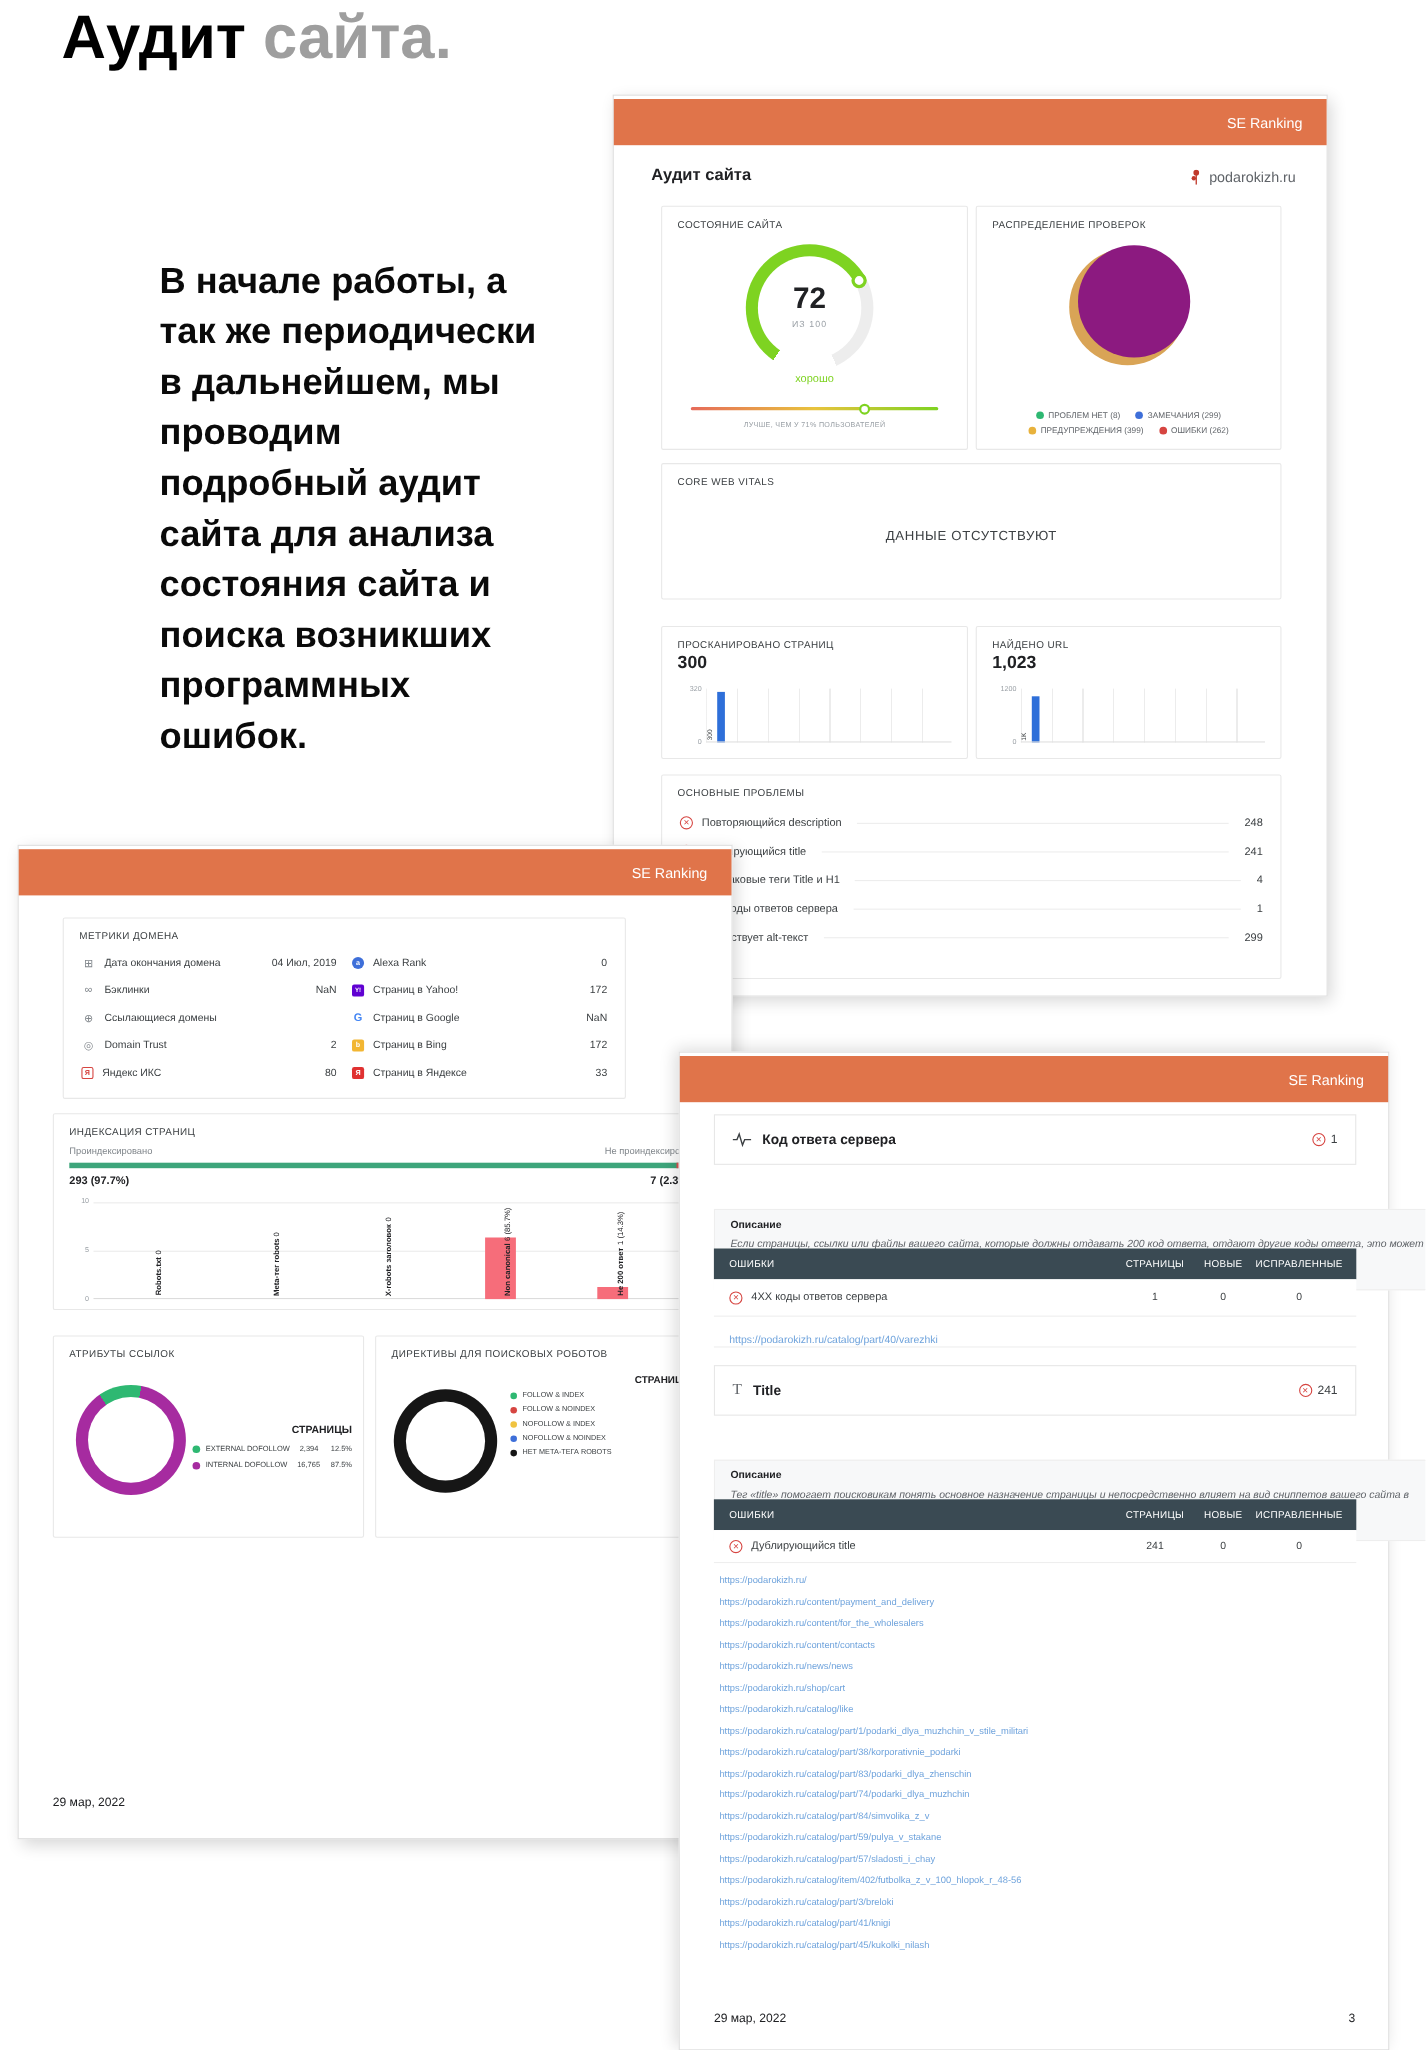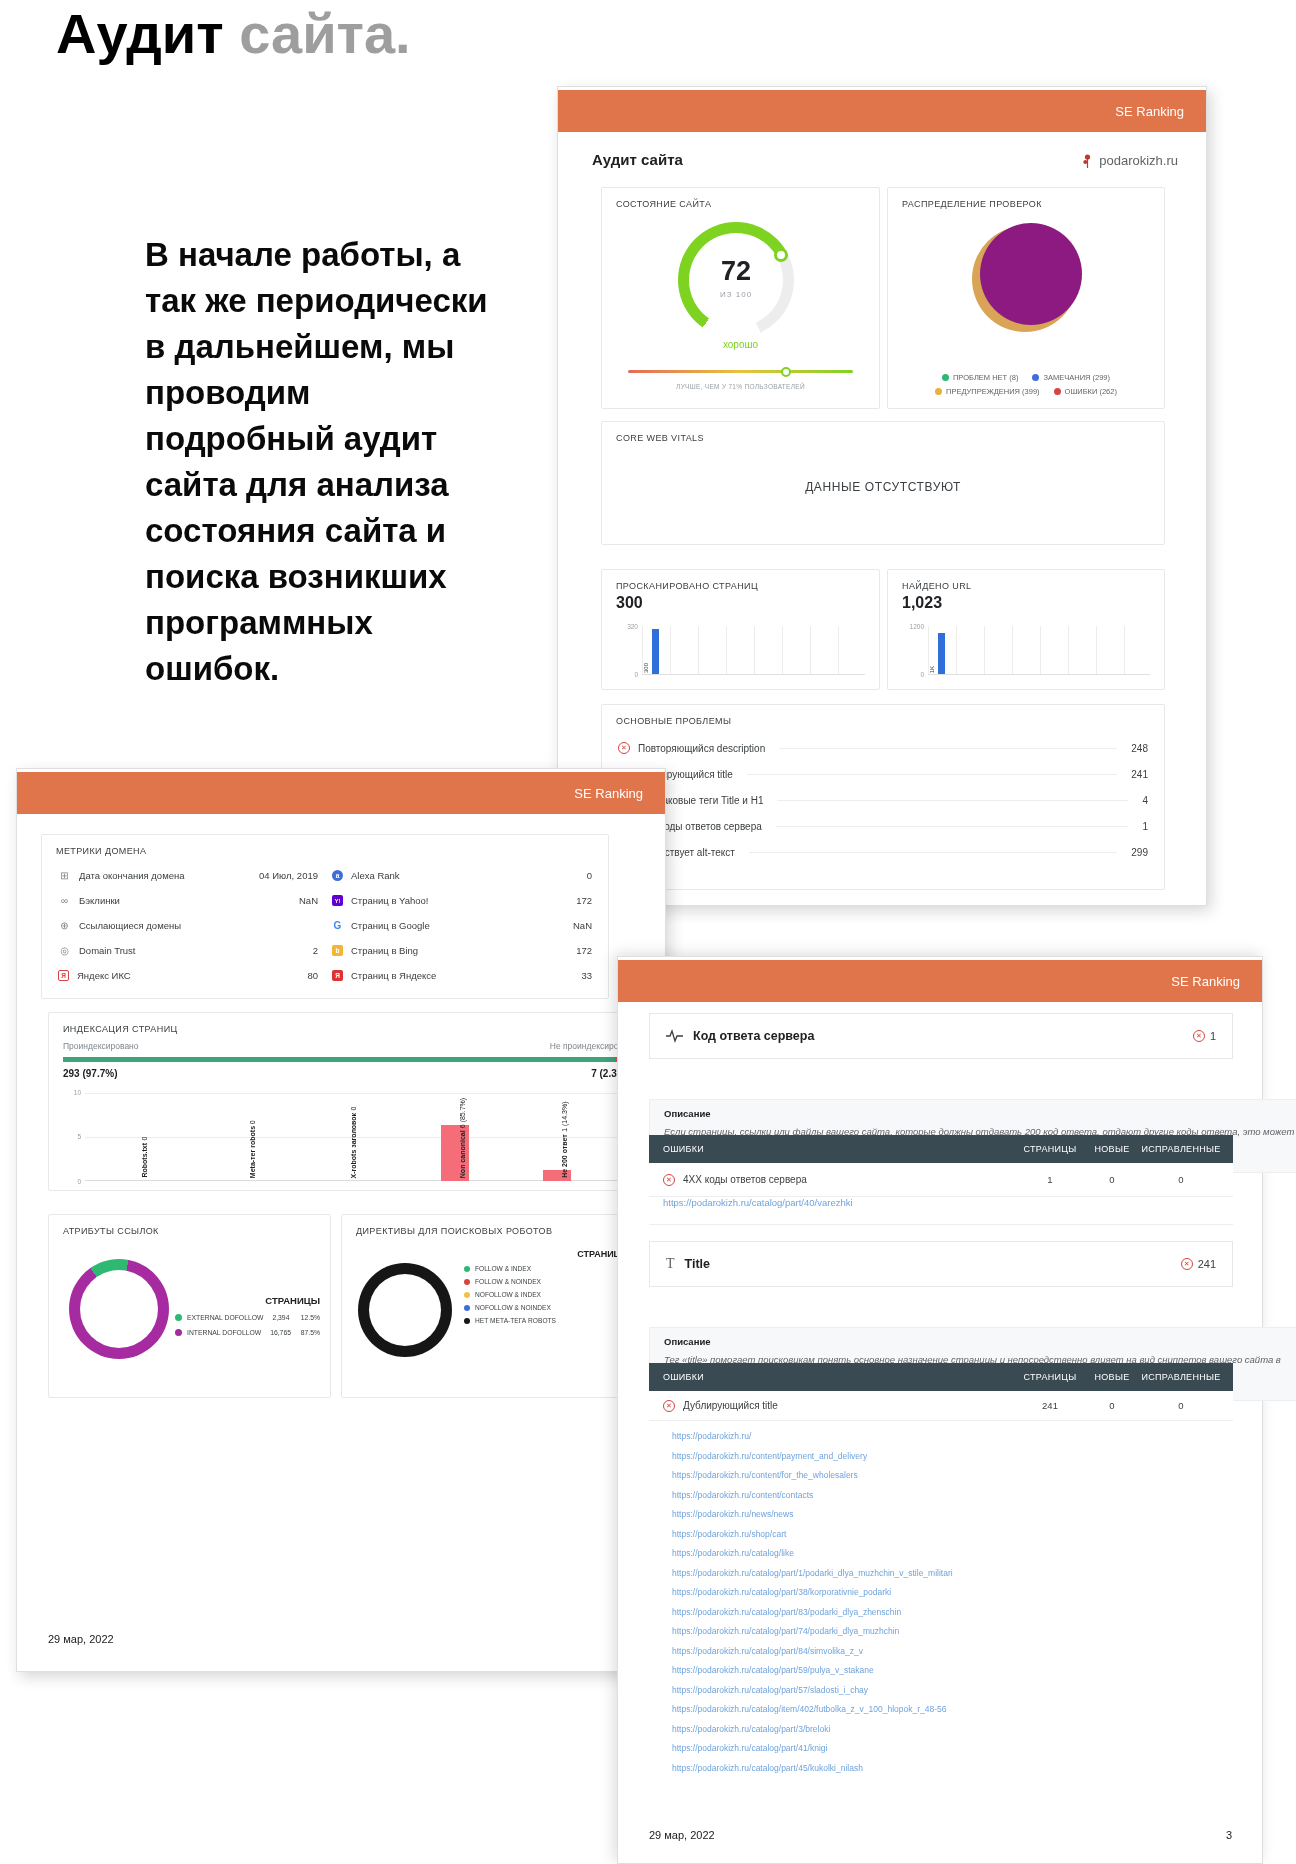--- a/index.html
+++ b/index.html
@@ -55,21 +55,21 @@
   .ymin{position:absolute;left:-30px;bottom:-3px;width:26px;text-align:right;font-size:6.5px;color:#9aa0a6;}
   .mbar{position:absolute;left:10px;bottom:0;width:7px;background:#2e6fd9;}
   .mbar-label{position:absolute;left:1px;bottom:2px;font-size:6px;color:#3c4043;writing-mode:vertical-rl;transform:rotate(180deg);}
   .prow{position:absolute;left:16px;right:16px;height:26px;display:flex;align-items:center;gap:8px;}
   .err-ic{display:inline-flex;align-items:center;justify-content:center;width:12px;height:12px;border:1px solid #d64541;
           color:#d64541;border-radius:50%;font-size:7px;flex:0 0 auto;box-sizing:border-box;}
   .pname{font-size:10px;color:#3c4043;}
   .leader{flex:1;border-bottom:1px solid #ededed;height:1px;margin:0 6px;}
   .pcount{font-size:10px;color:#3c4043;}
   
-  #card-metrics{left:24px;top:65px;width:568px;height:165px;}
+  #card-metrics{left:40px;top:65px;width:512px;height:165px;}
   .mtable{position:absolute;left:16px;right:16px;top:28px;bottom:10px;display:flex;gap:14px;}
   .mcol{flex:1;display:flex;flex-direction:column;}
   .mrow{flex:1;display:flex;align-items:center;gap:8px;}
   .mic{width:13px;text-align:center;font-size:10px;color:#80868b;flex:0 0 auto;}
   .bic{display:inline-flex;width:11px;height:11px;border-radius:2px;align-items:center;justify-content:center;
        font-size:6.5px;font-weight:700;color:#fff;flex:0 0 auto;box-sizing:border-box;}
   .round{border-radius:50%;}
   .outline{border:1px solid #d64541;color:#d64541;background:#fff;}
   .g-letter{color:#4285f4;background:none;font-size:10px;}
   .mlabel{font-size:9.5px;color:#3c4043;}
@@ -122,25 +122,25 @@
          align-items:center;font-size:9px;letter-spacing:.3px;}
   #dhead1{top:178px;} #dhead2{top:406px;}
   .dh-err{padding-left:14px;}
   .dh-col{position:absolute;text-align:center;}
   .col-pages{right:148px;width:70px;} .col-new{right:96px;width:50px;} .col-fixed{right:6px;width:92px;}
   .irow{position:absolute;left:31px;width:584px;border-bottom:1px solid #eee;display:flex;align-items:center;gap:8px;
         padding-left:14px;box-sizing:border-box;background:#fff;}
   #irow1{top:206px;height:34px;} #irow2{top:434px;height:30px;}
   .iname{font-size:10px;color:#3c4043;}
   .ival{position:absolute;text-align:center;font-size:9.5px;color:#3c4043;}
-  .link-row{position:absolute;left:31px;width:584px;height:28px;display:flex;align-items:flex-start;padding-left:14px;
+  .link-row{position:absolute;left:31px;width:584px;height:28px;display:flex;align-items:flex-end;padding-left:14px;
             border-bottom:1px solid #eee;box-sizing:border-box;}
   #link1{top:240px;}
   .url{font-size:9.5px;color:#6fa3dc;text-decoration:none;}
-  .url-list{position:absolute;left:54px;top:470px;width:560px;}
+  .url-list{position:absolute;left:36px;top:470px;width:560px;}
   .url-list a{display:block;font-size:8.5px;color:#6fa3dc;text-decoration:none;line-height:19.5px;white-space:nowrap;}
   .r3foot-date{position:absolute;left:31px;top:872px;font-size:11px;}
   .r3foot-page{position:absolute;right:30px;top:872px;font-size:11px;}
 </style>
 </head>
 <body>
 
 <div class="canvas">
 
   <h1 class="slide-title"><span>Аудит</span><span class="gray"> сайта.</span></h1>

